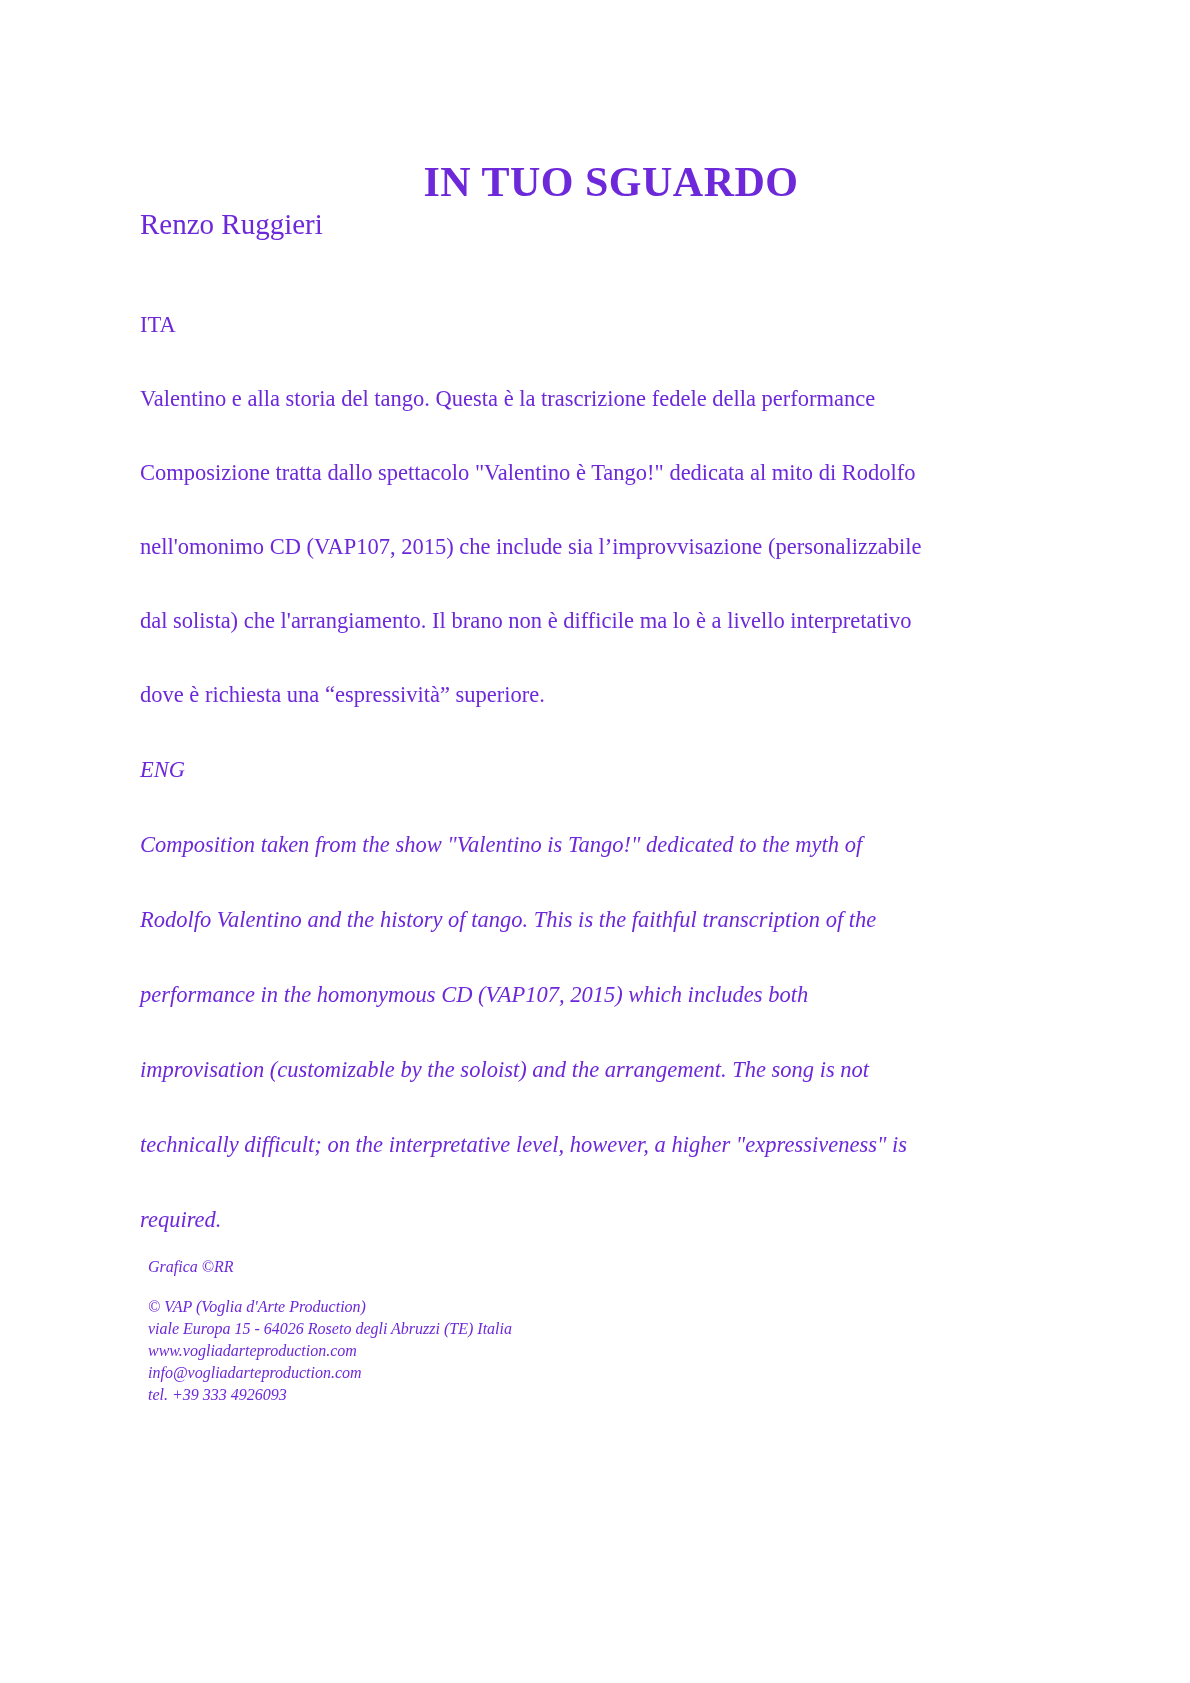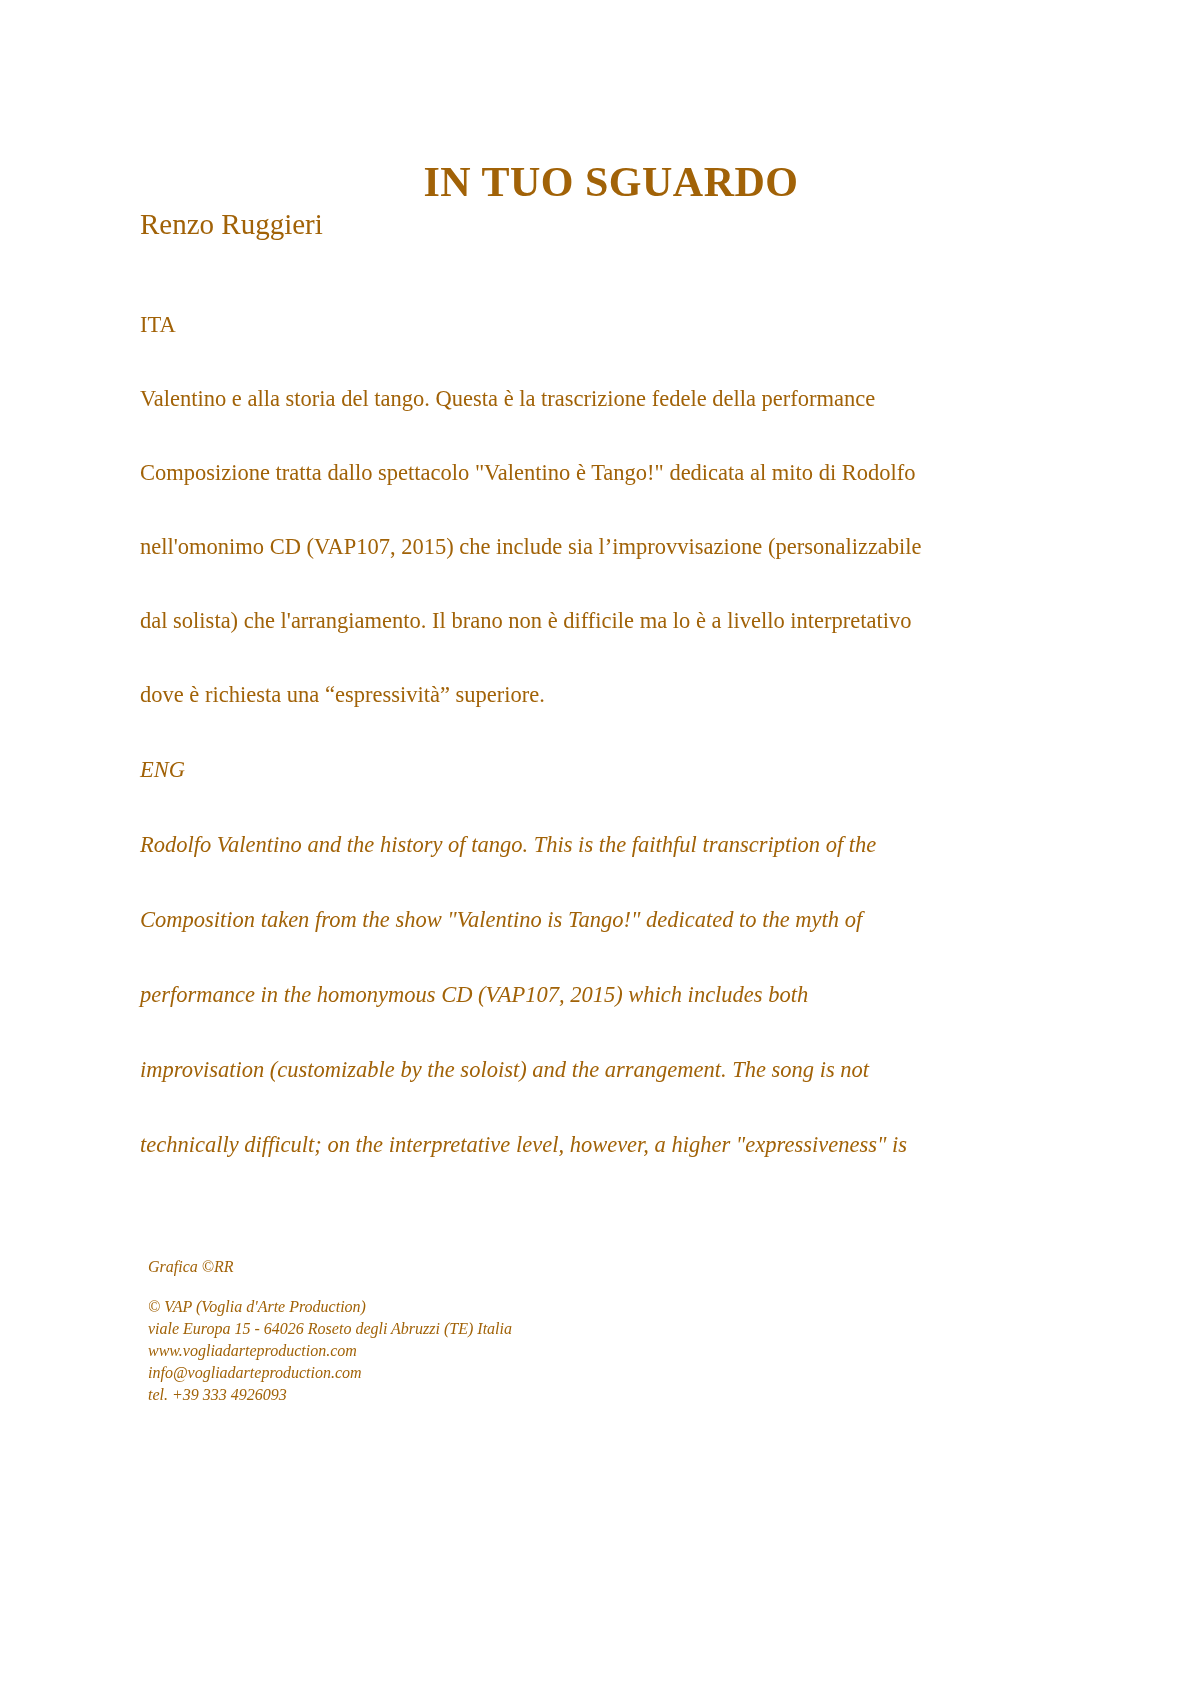--- a/index.html
+++ b/index.html
@@ -5,21 +5,21 @@
   html, body {
     margin: 0;
     padding: 0;
     background: #ffffff;
   }
   .page {
     position: relative;
     width: 1174px;
     height: 1683px;
     background: #ffffff;
-    color: #a16207;
+    color: #6d28d9;
     font-family: "Liberation Serif", "DejaVu Serif", serif;
     overflow: hidden;
   }
   .content {
     position: absolute;
     left: 140px;
     top: 0;
     width: 942px;
   }
   .title {
@@ -83,25 +83,26 @@
           <div class="line">Composizione tratta dallo spettacolo "Valentino è Tango!" dedicata al mito di Rodolfo</div>
           <div class="line">nell'omonimo CD (VAP107, 2015) che include sia l’improvvisazione (personalizzabile</div>
           <div class="line">dal solista) che l'arrangiamento. Il brano non è difficile ma lo è a livello interpretativo</div>
           <div class="line">dove è richiesta una “espressività” superiore.</div>
         </div>
     </section>
 
     <section class="para eng">
       <div class="lang-label">ENG</div>
       <div>
+          <div class="line">Composition taken from the show "Valentino is Tango!" dedicated to the myth of</div>
           <div class="line">Rodolfo Valentino and the history of tango. This is the faithful transcription of the</div>
-          <div class="line">Composition taken from the show "Valentino is Tango!" dedicated to the myth of</div>
           <div class="line">performance in the homonymous CD (VAP107, 2015) which includes both</div>
           <div class="line">improvisation (customizable by the soloist) and the arrangement. The song is not</div>
           <div class="line">technically difficult; on the interpretative level, however, a higher "expressiveness" is</div>
+          <div class="line">required.</div>
         </div>
     </section>
   </div>
 
   <footer class="footer">
     <div class="footer-block">Grafica ©RR</div>
     <div class="footer-block">
         <div class="line">© VAP (Voglia d'Arte Production)</div>
         <div class="line">viale Europa 15 - 64026 Roseto degli Abruzzi (TE) Italia</div>
         <div class="line">www.vogliadarteproduction.com</div>

